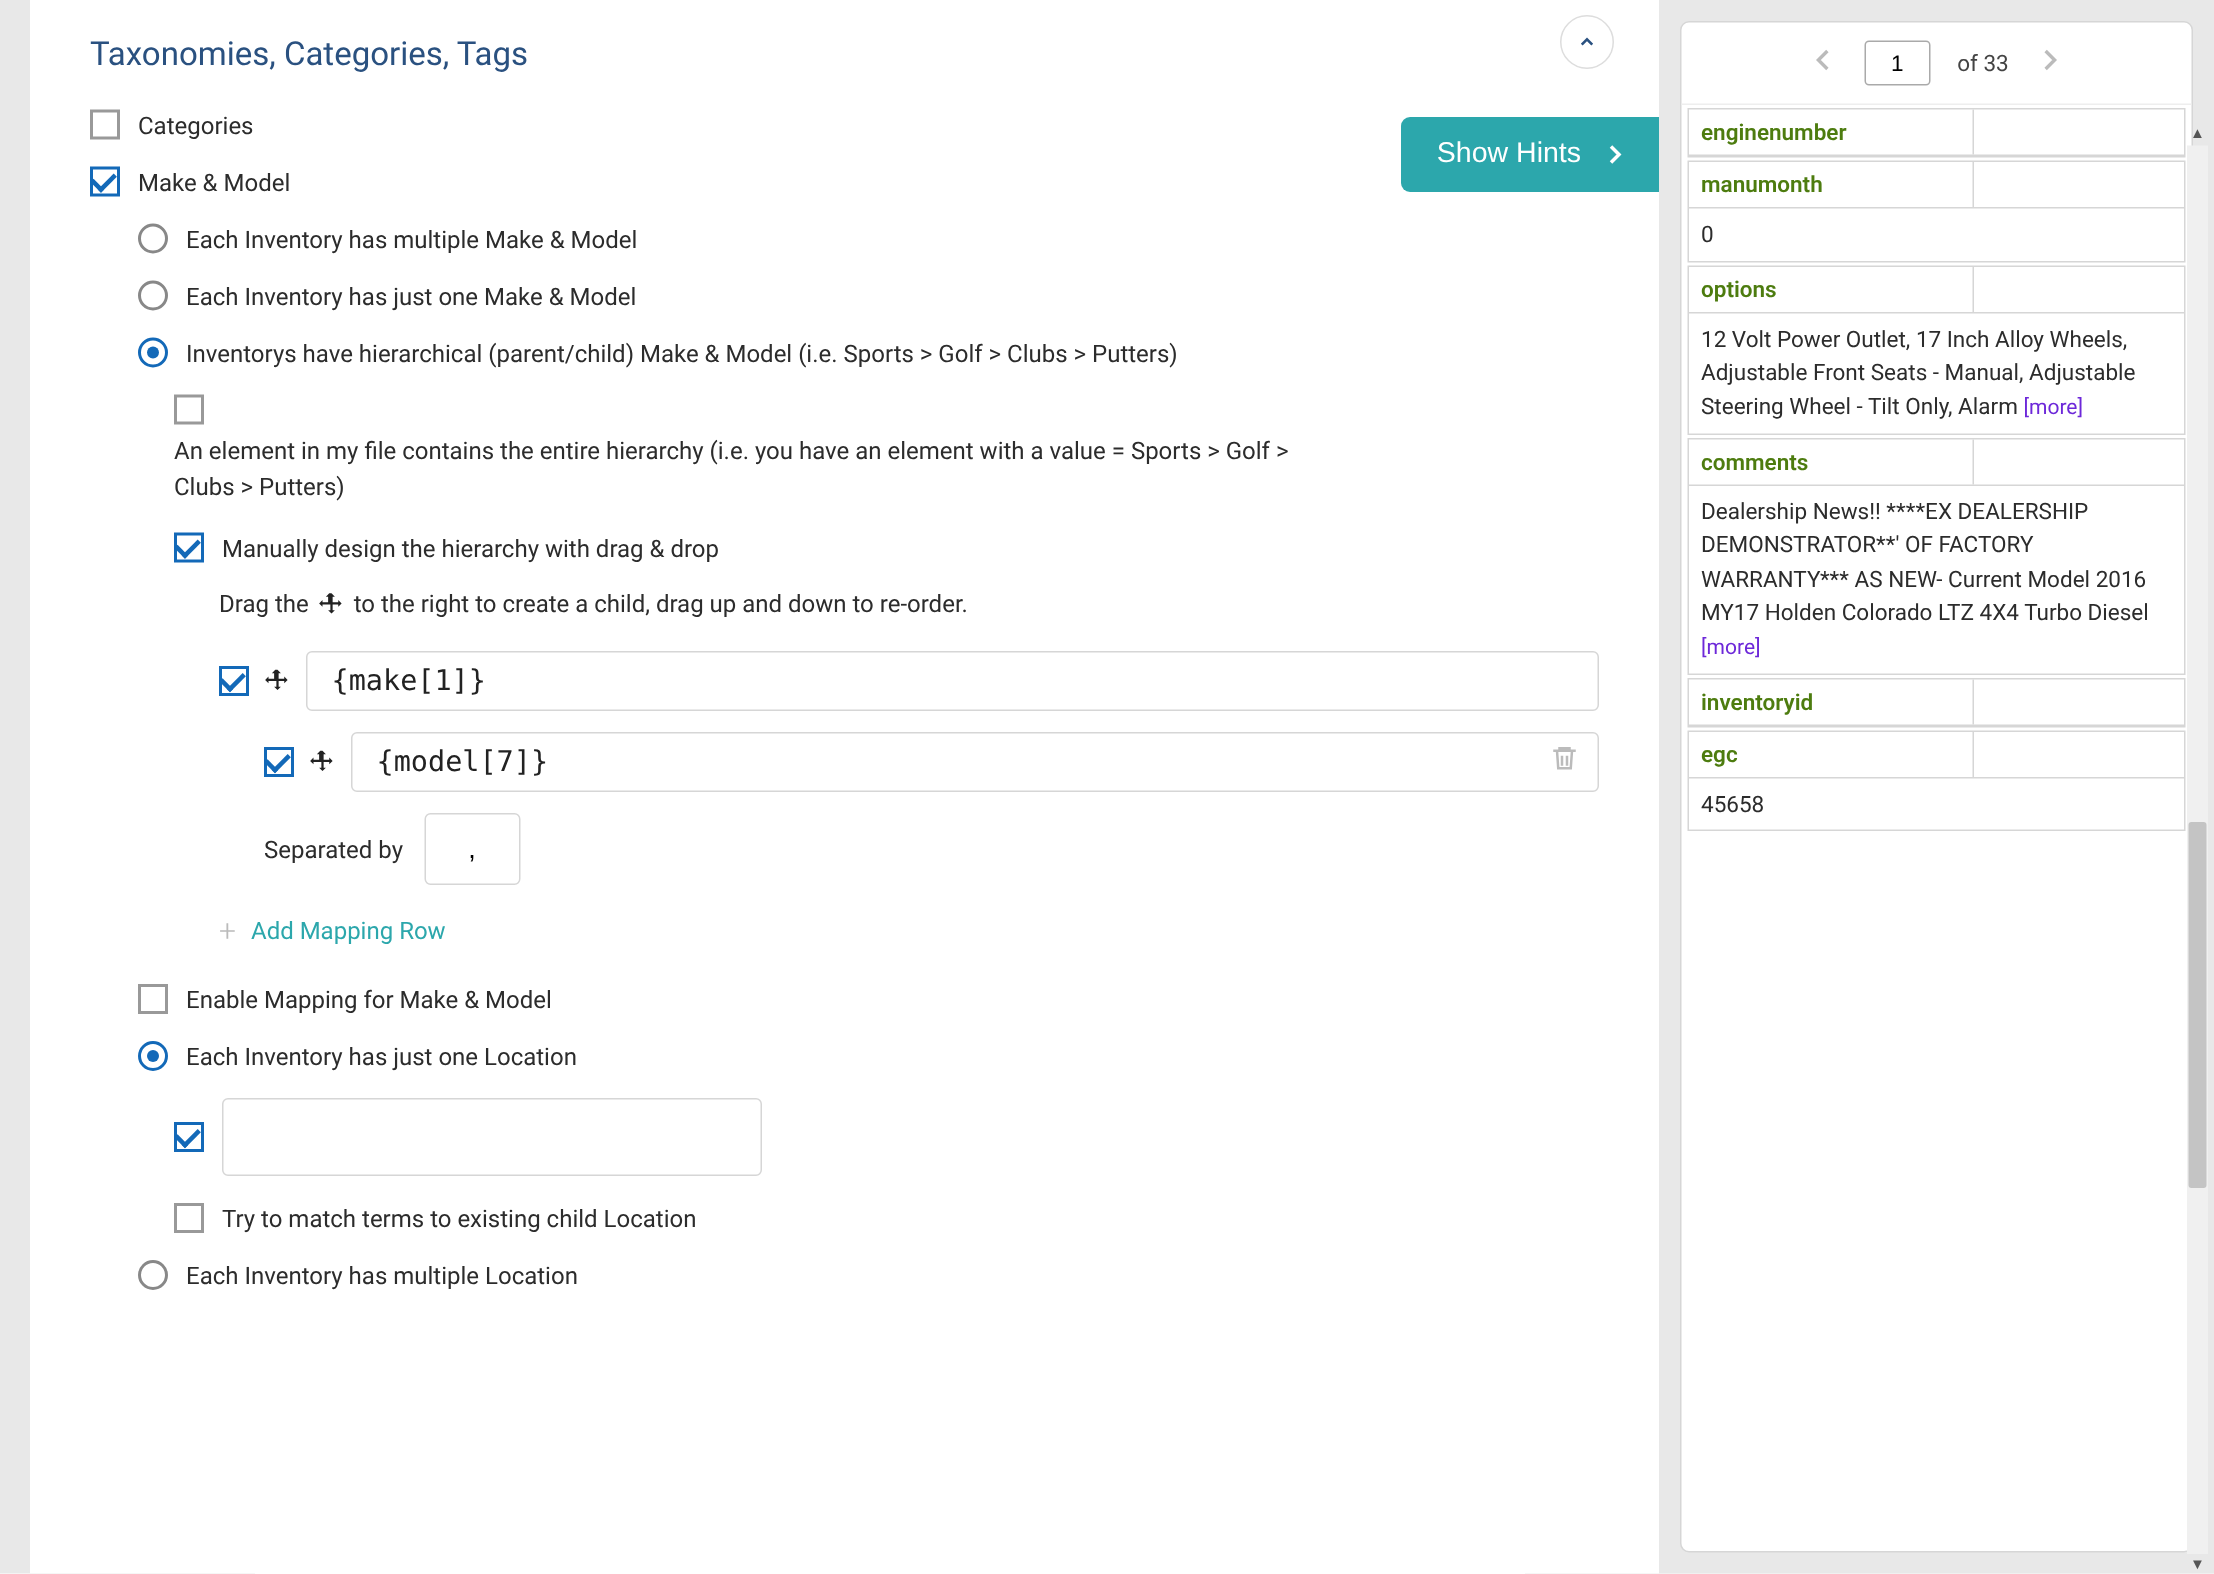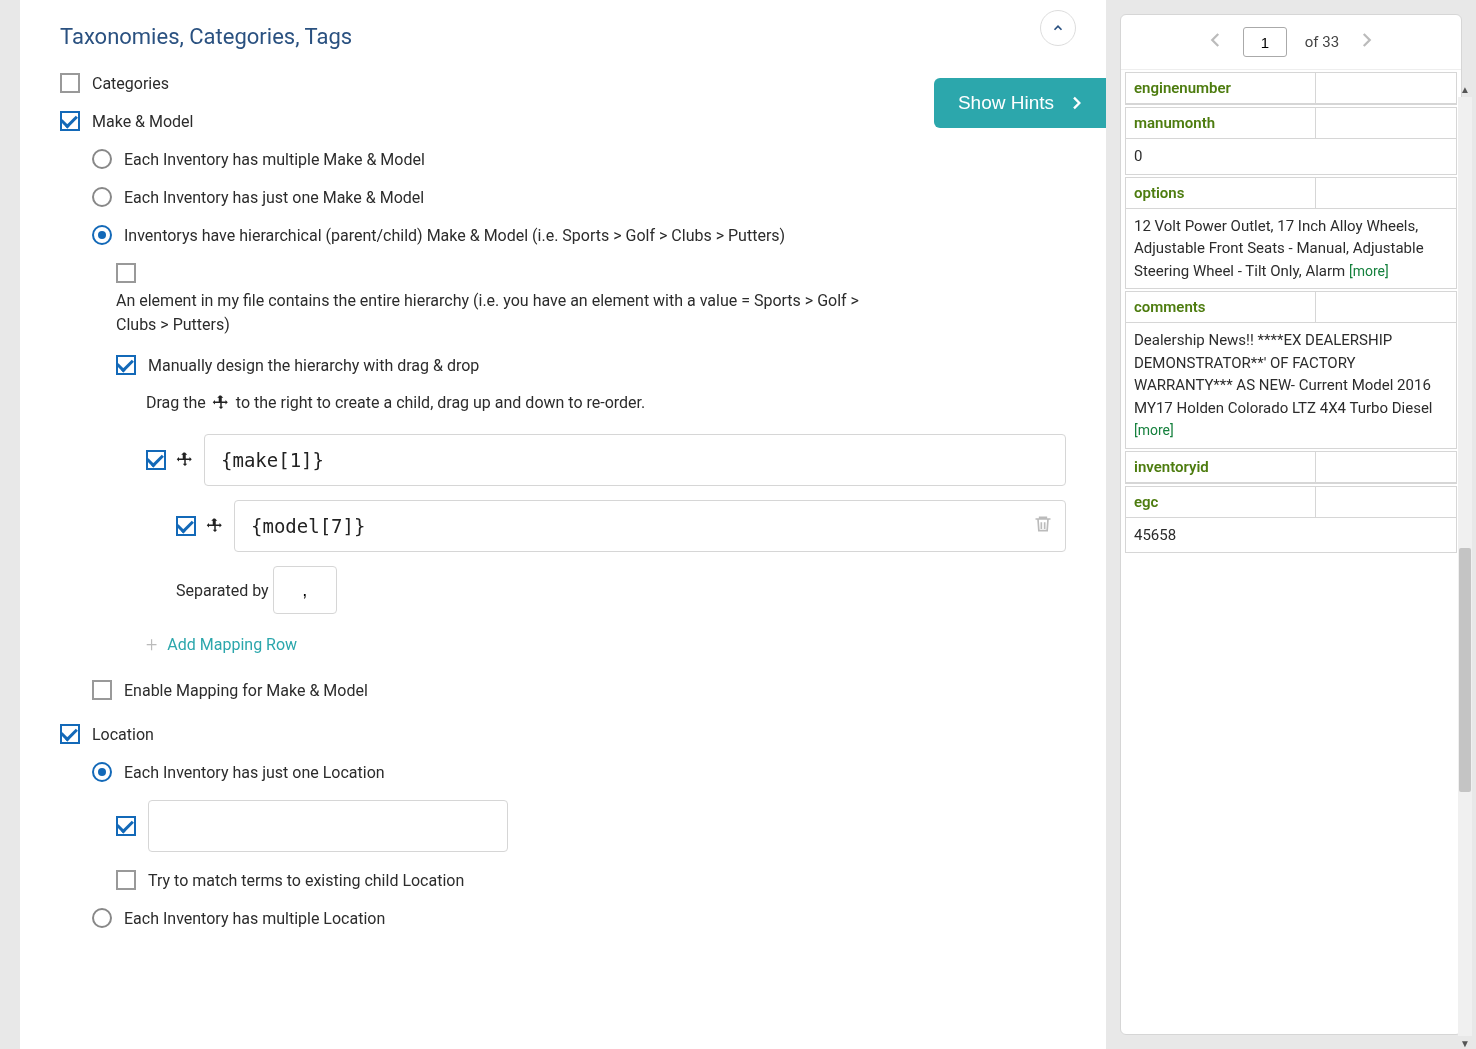--- a/index.html
+++ b/index.html
@@ -117,42 +117,42 @@
 .h-row {
   display: flex;
   align-items: center;
   gap: 10px;
   margin-bottom: 14px;
 }
 .h-input {
   flex: 1;
   border: 1px solid #d6d6d6;
   border-radius: 4px;
-  height: 52px;
+  height: 40px;
   display: flex;
   align-items: center;
   padding: 0 16px;
   font-size: 19px;
   font-family: monospace;
   color: #222;
   position: relative;
 }
 .h-child { margin-left: 30px; }
 .trash-icon {
   position: absolute;
   right: 12px;
   top: 50%;
   transform: translateY(-50%);
   color: #bbb;
 }
 .sep-row {
   margin-left: 116px;
   display: flex;
   align-items: center;
-  gap: 4px;
+  gap: 14px;
   margin-bottom: 18px;
   margin-top: 8px;
 }
 .sep-input {
   width: 64px;
   height: 48px;
   border: 1px solid #d6d6d6;
   border-radius: 4px;
   text-align: center;
   font-size: 18px;
@@ -229,21 +229,21 @@
   font-size: 15px;
   border-right: 1px solid #d6d6d6;
 }
 .field-extra { width: 140px; }
 .field-value {
   padding: 6px 8px;
   font-size: 15px;
   color: #2c2c2c;
   line-height: 1.5;
 }
-.more-link { color: #15803d; font-size: 14px; }
+.more-link { color: #6d28d9; font-size: 14px; }
 .scrollbar-fake {
   position: absolute;
   right: 4px;
   top: 84px;
   bottom: 0;
   width: 14px;
   display: flex;
   flex-direction: column;
   align-items: center;
 }
@@ -366,24 +366,20 @@
       <div class="add-row">
         <span class="plus">+</span>
         <span>Add Mapping Row</span>
       </div>
 
       <div class="row indent-1">
         <span class="checkbox"></span>
         <span>Enable Mapping for Make &amp; Model</span>
       </div>
 
-      <div class="row" style="margin-top:24px;">
-        <span class="checkbox checked"></span>
-        <span>Location</span>
-      </div>
 
       <div class="row indent-1">
         <span class="radio selected"></span>
         <span>Each Inventory has just one Location</span>
       </div>
 
       <div class="row indent-2">
         <span class="checkbox checked"></span>
         <input class="loc-input" value="" style="">
       </div>

